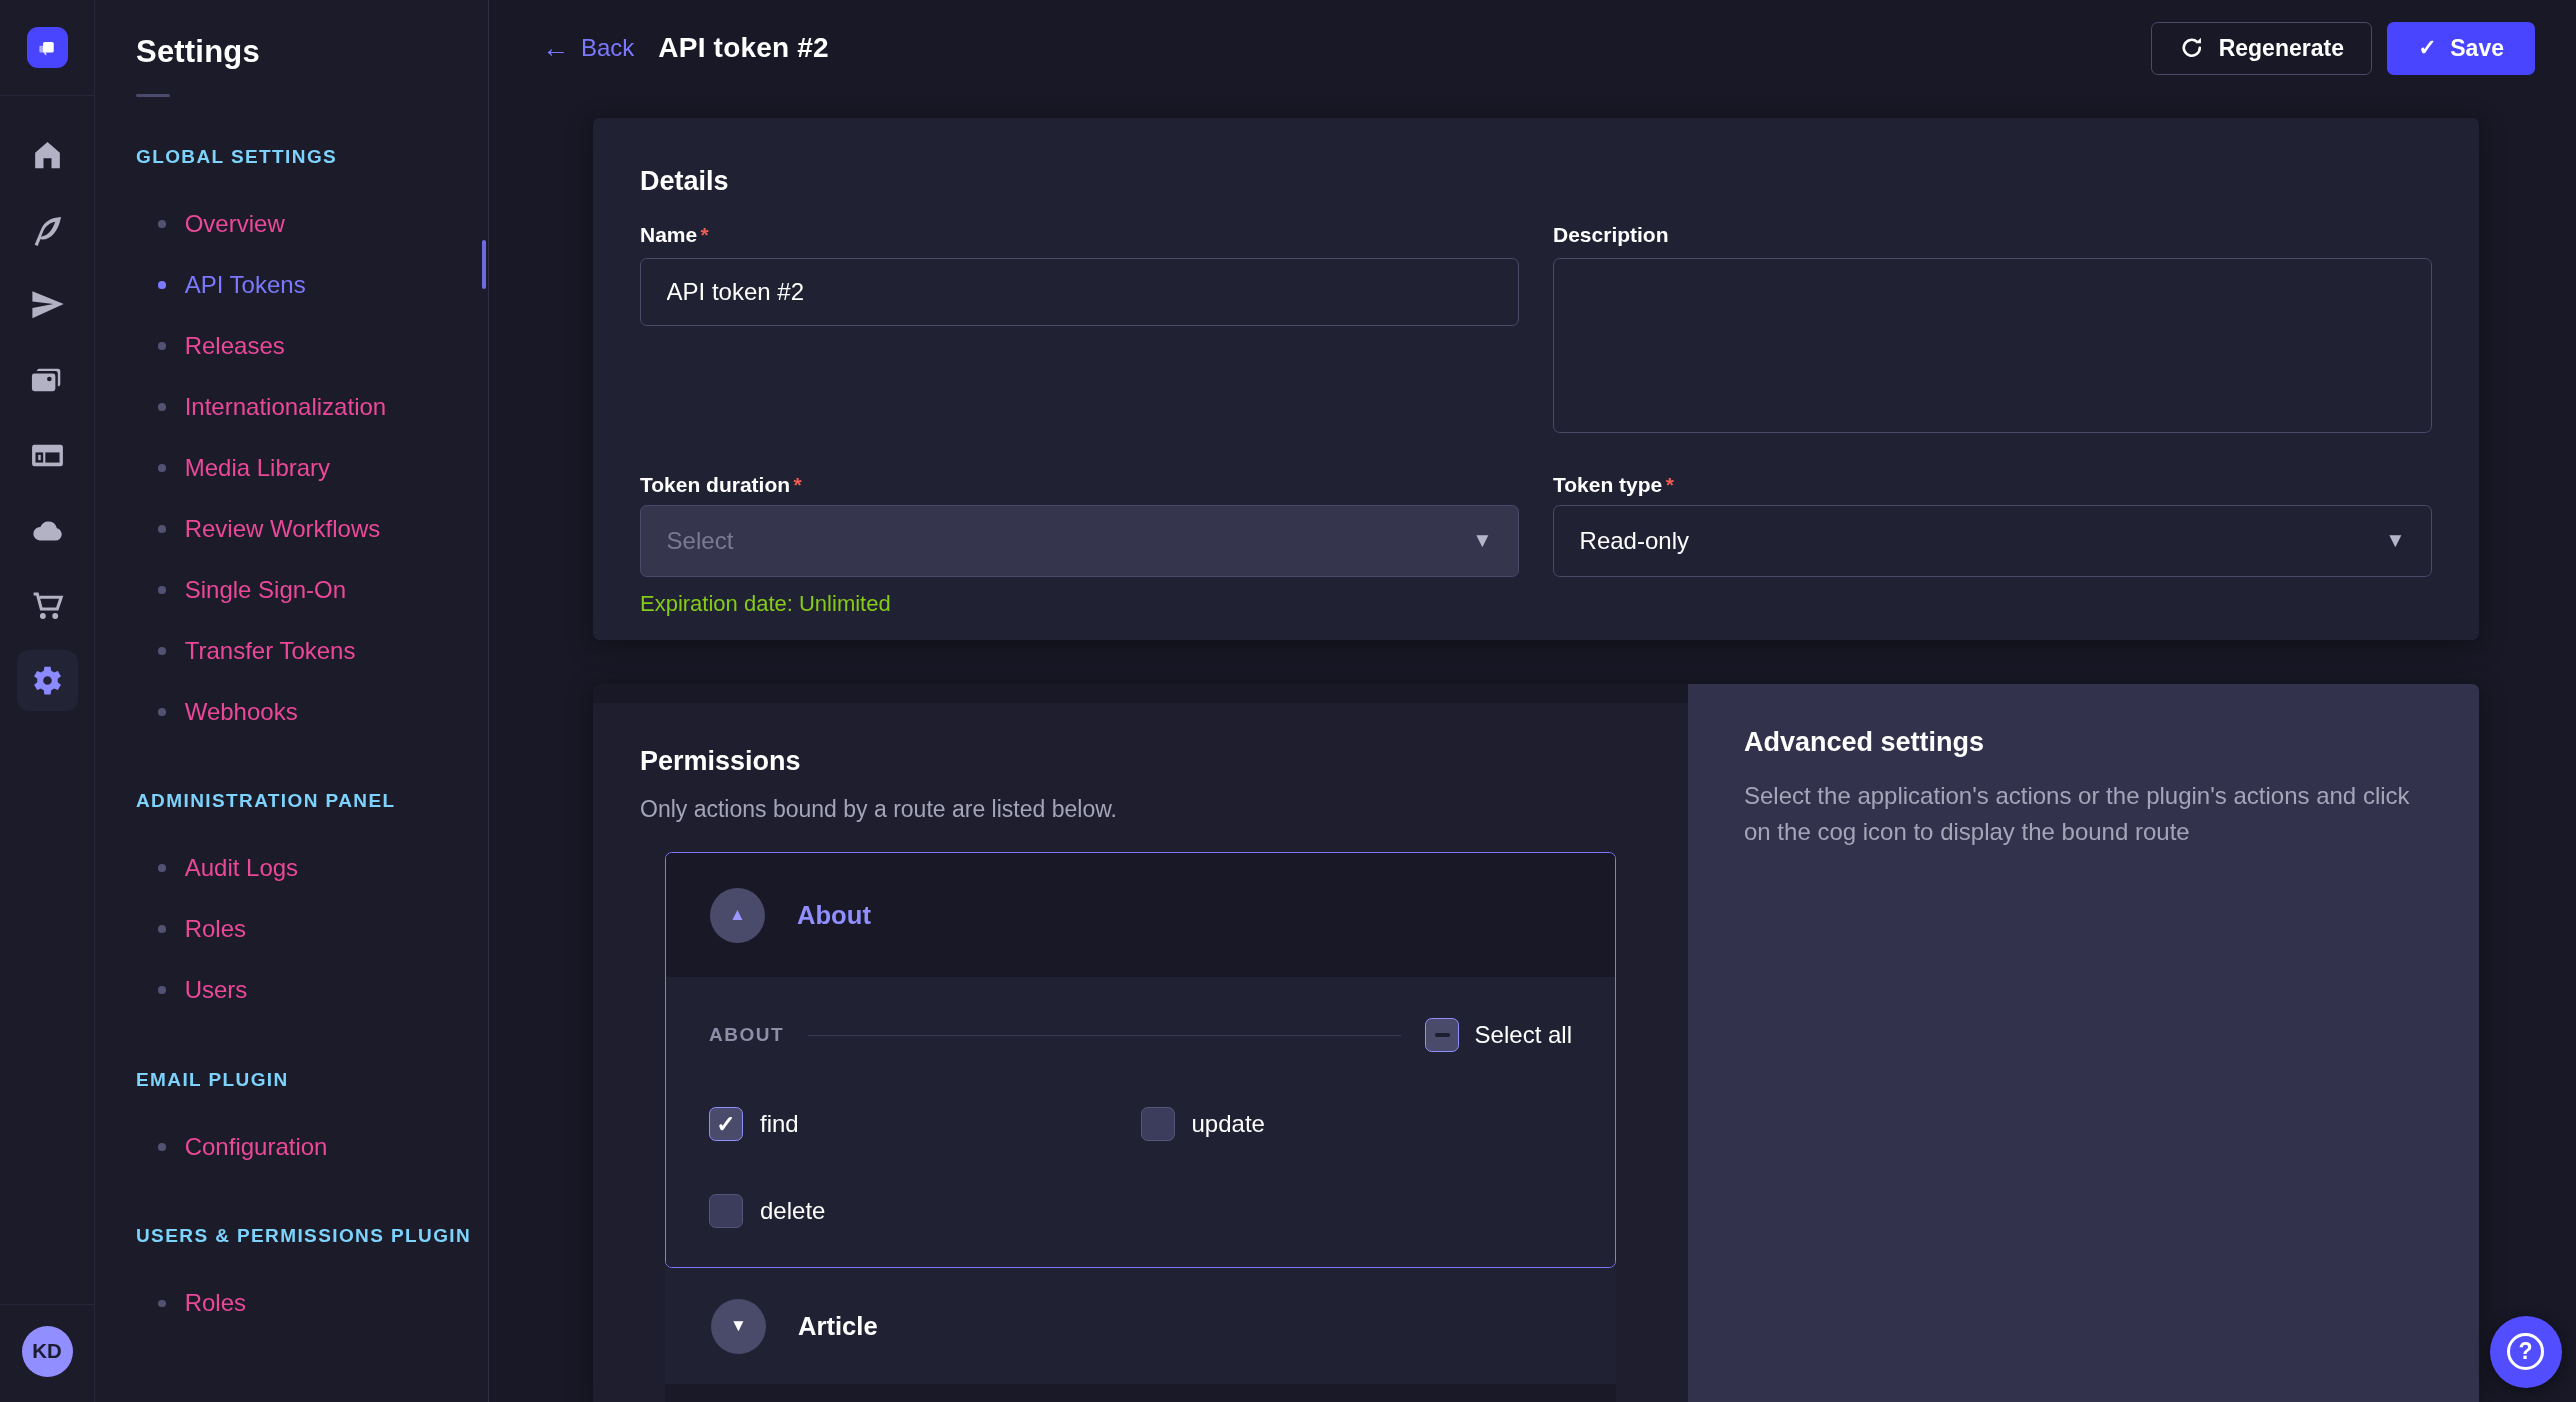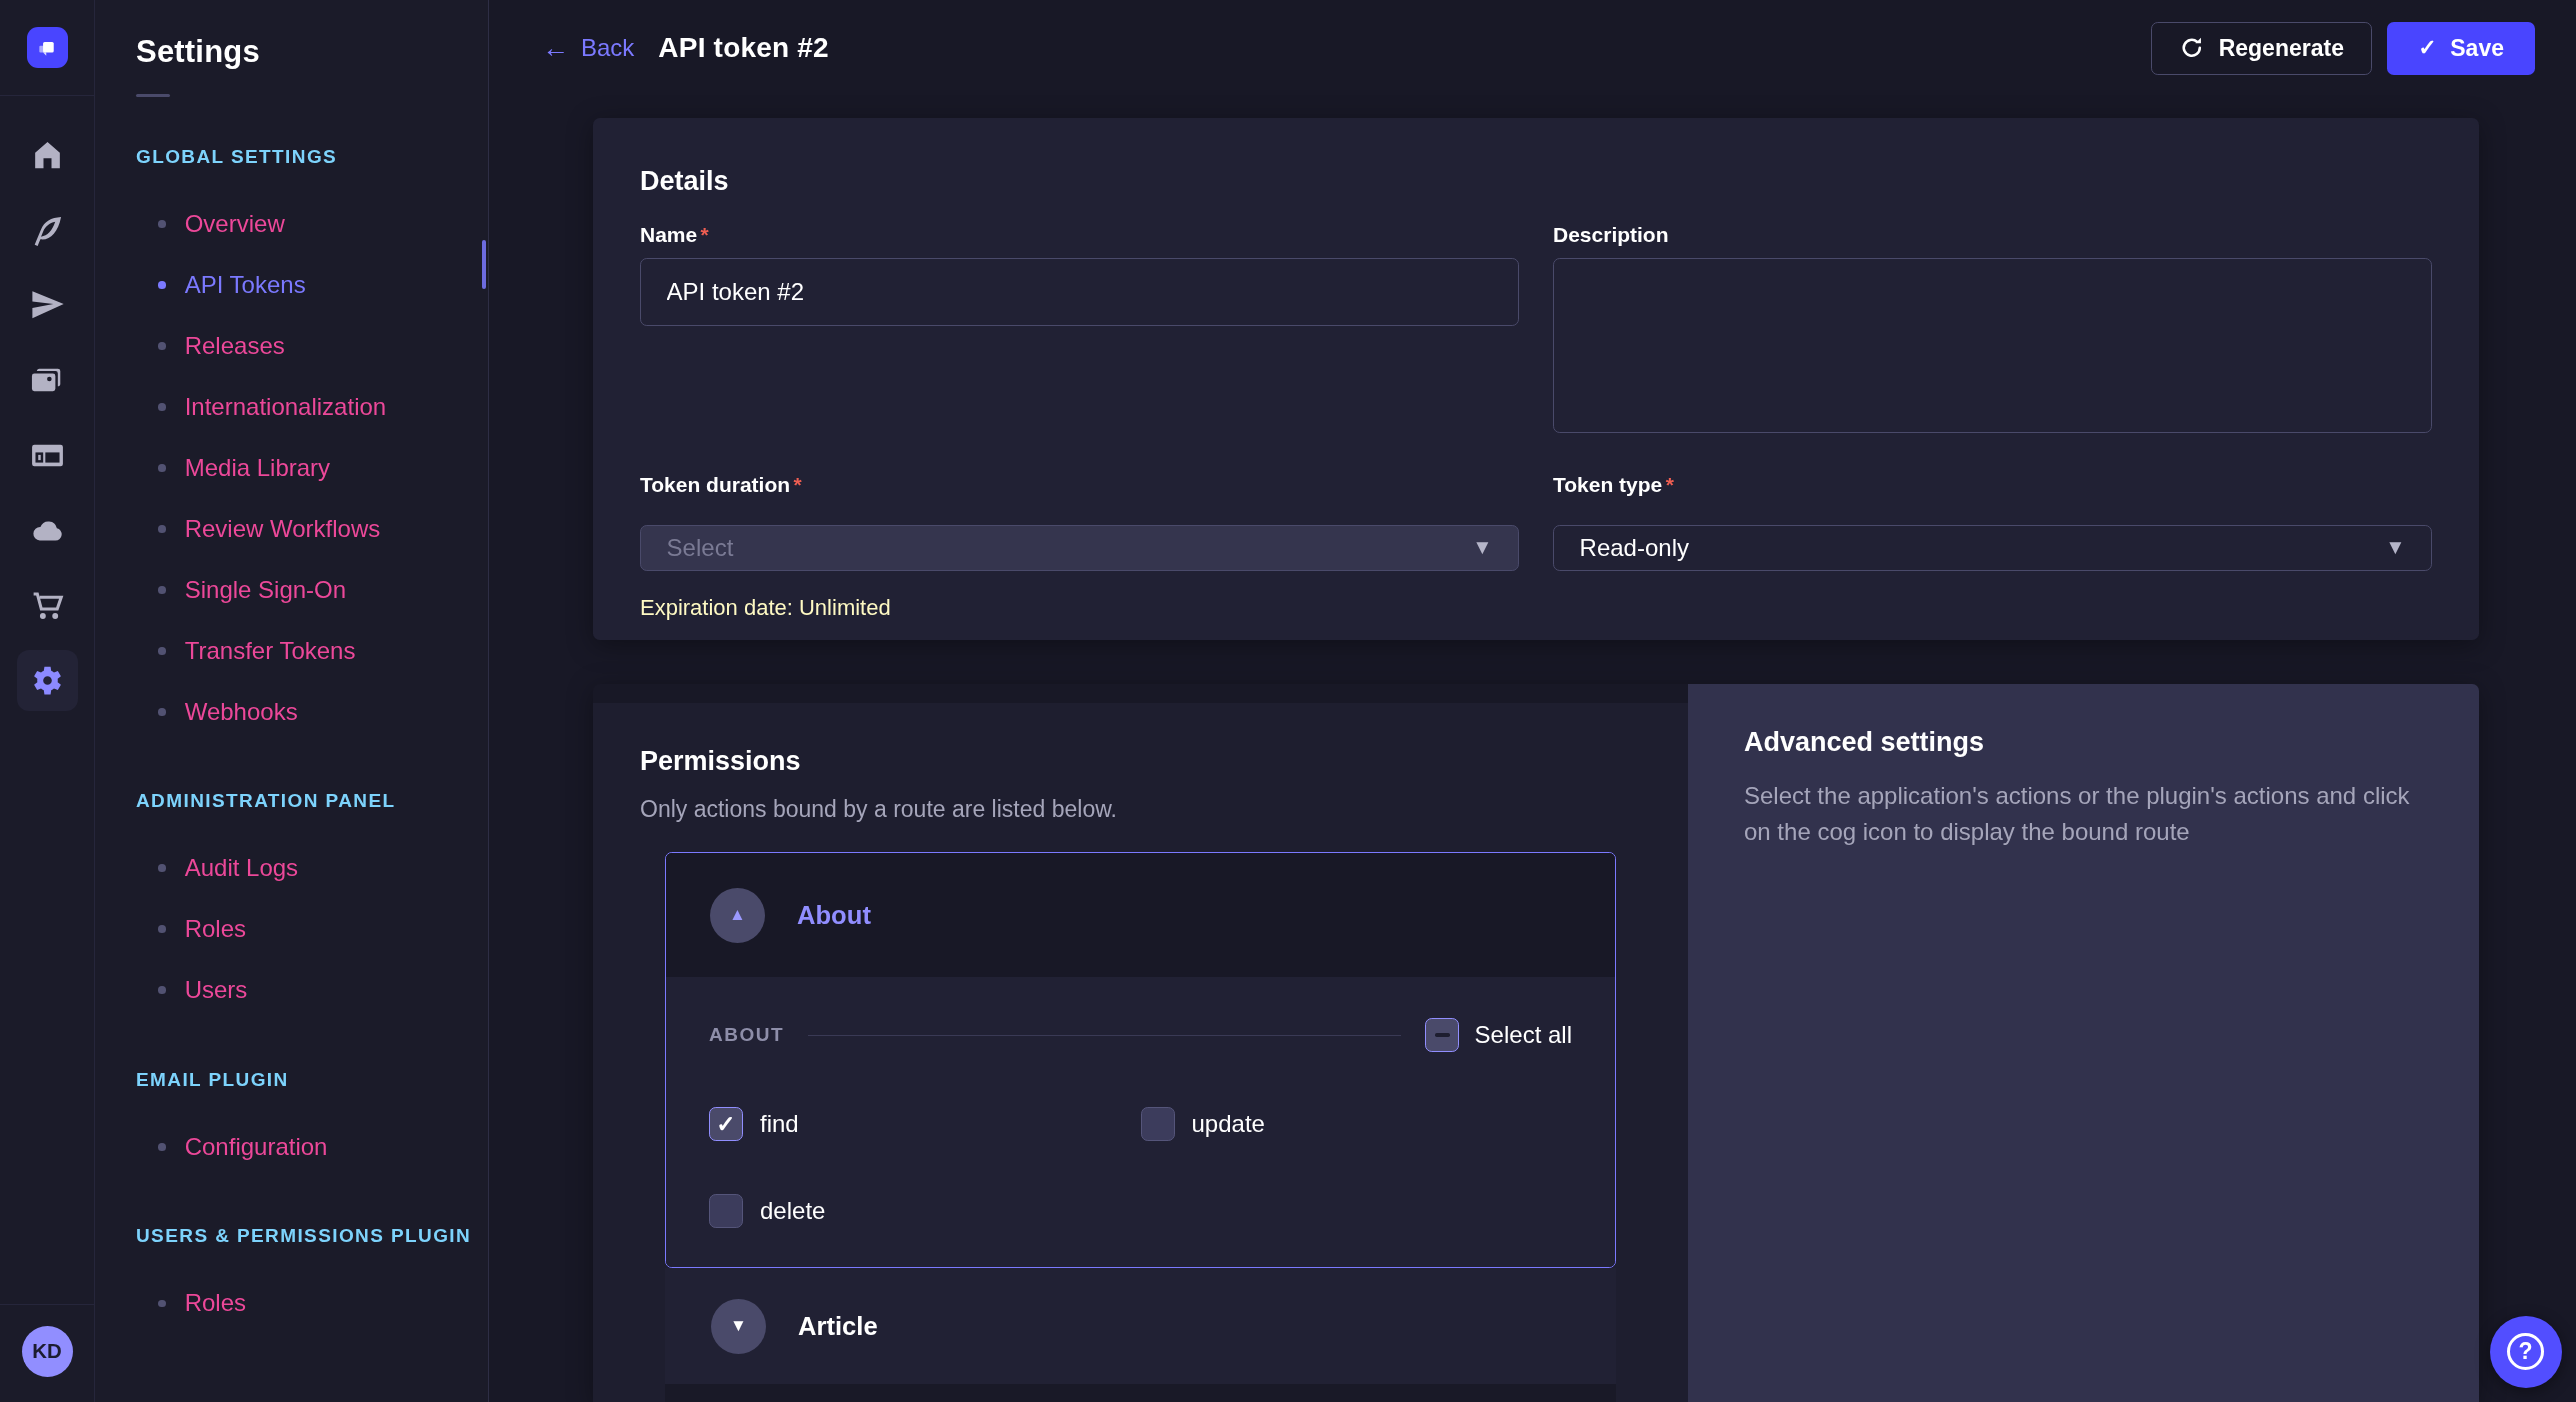--- a/index.html
+++ b/index.html
@@ -78,27 +78,27 @@
     background:transparent; color:#fff; font-size:24px; padding:0 25.6px;
     font-family:"Liberation Sans", sans-serif;
   }
   .textarea {
     margin-top:10.2px; height:175px; width:100%; border:0.9px solid #4a4a6a; border-radius:6.8px;
     background:transparent; color:#fff; font-size:24px; padding:17px 25.6px; resize:none;
     font-family:"Liberation Sans", sans-serif;
   }
   .row2 { margin-top:37px; }
   .select {
-    margin-top:26px; height:46px; border:0.9px solid #4a4a6a; border-radius:6.8px;
+    margin-top:6px; height:72px; border:0.9px solid #4a4a6a; border-radius:6.8px;
     display:flex; align-items:center; padding:0 77px 0 25.6px; position:relative; cursor:pointer; font-size:24px;
   }
   .select .caret { position:absolute; right:25.6px; font-size:20.4px; color:#b5b5c9; }
   .select-filled { background:#35354e; color:#7a7a94; }
   .select-plain { background:transparent; color:#fff; }
-  .field-hint { margin-top:24px; font-size:22px; color:#fef9c3; }
+  .field-hint { margin-top:14px; font-size:22px; color:#84cc16; }
   
   .perm-row {
     margin-top:44px; flex:1; display:flex; border-radius:6.8px 6.8px 0 0; overflow:hidden;
     box-shadow:0 5.1px 25.6px rgba(0,0,0,.35); min-height:0;
   }
   .perm-left { width:1095px; flex:0 0 1095px; background:#1e1e2f; padding:43px 0 0 47px;margin-top:19px; }
   .perm-left .sub { margin-top:19px; font-size:23px; color:#a5a5ba; }
   .accordion-wrap { margin:29px 0 0 25px; width:951px; }
   .acc-about { border:1.7px solid #7b79ff; border-radius:6.8px; overflow:hidden; }
   .acc-header { height:124px; background:#181826; display:flex; align-items:center; padding-left:44px; gap:32px; cursor:pointer; }

